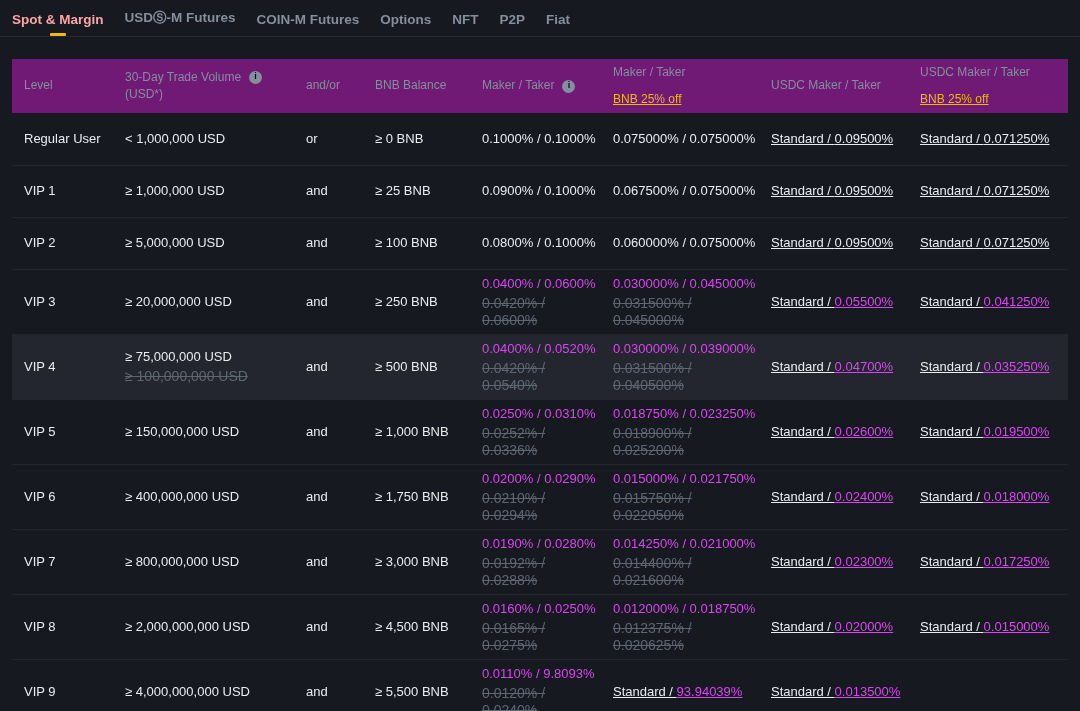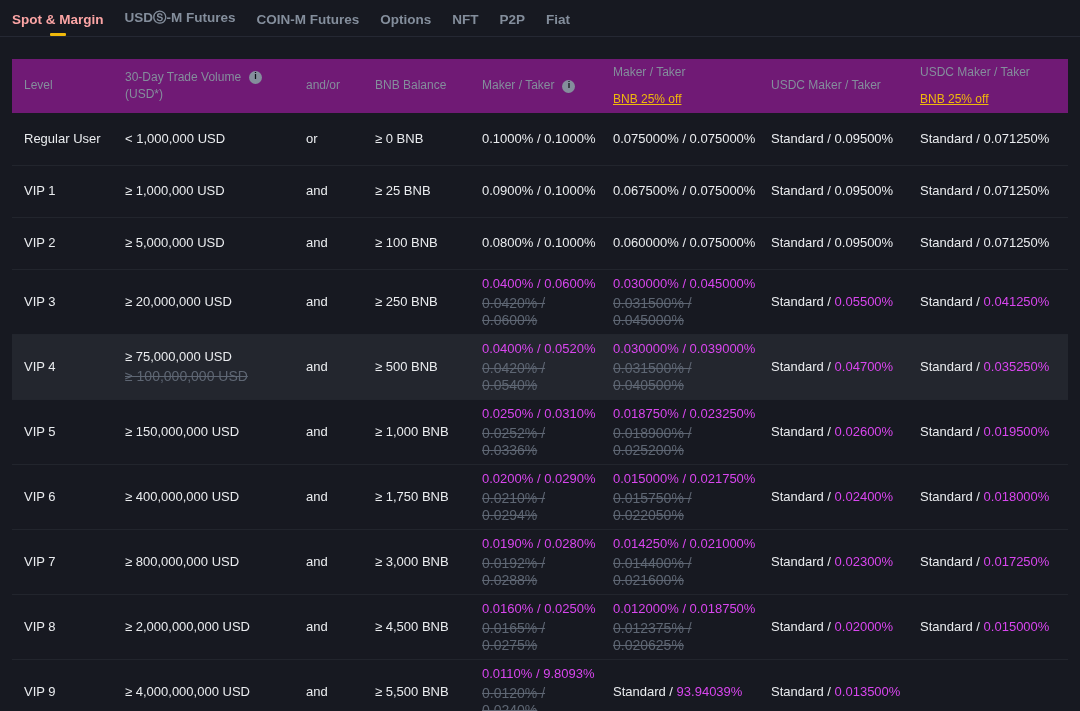--- a/index.html
+++ b/index.html
@@ -63,21 +63,21 @@
   .row{
     min-height:52px;
     border-top:1px solid #22252D;
     font-size:13px;font-weight:500;
   }
   .row:first-child{border-top:none;}
   .row.tall{min-height:65px;}
   .row.hl{background:#23262E;}
   .cell{padding-right:10px;}
   .cell .main{line-height:1.3;}
-  .cell .main span{display:inline;}
+  .cell .main span{display:inline;text-decoration:underline;}
   .yellow{color:#d946ef;}
   .old{
     color:#5E6673;text-decoration:line-through;
     font-size:14px;font-weight:400;line-height:1.2;margin-top:2px;
   }
 </style>
 </head>
 <body>
 
 <nav class="tabbar" id="tabbar">

